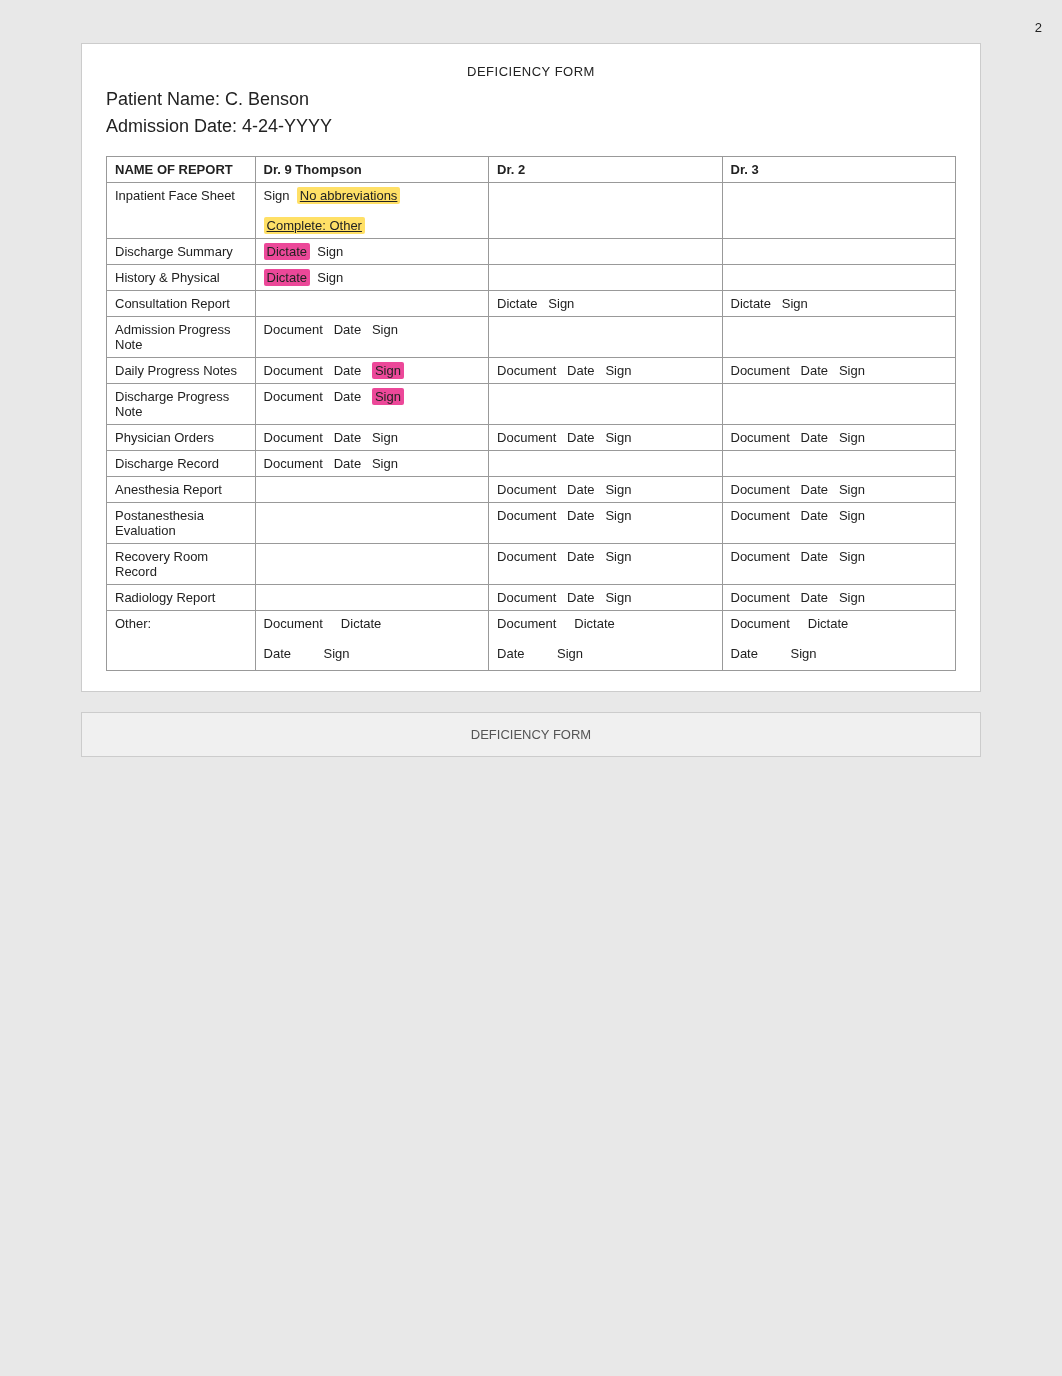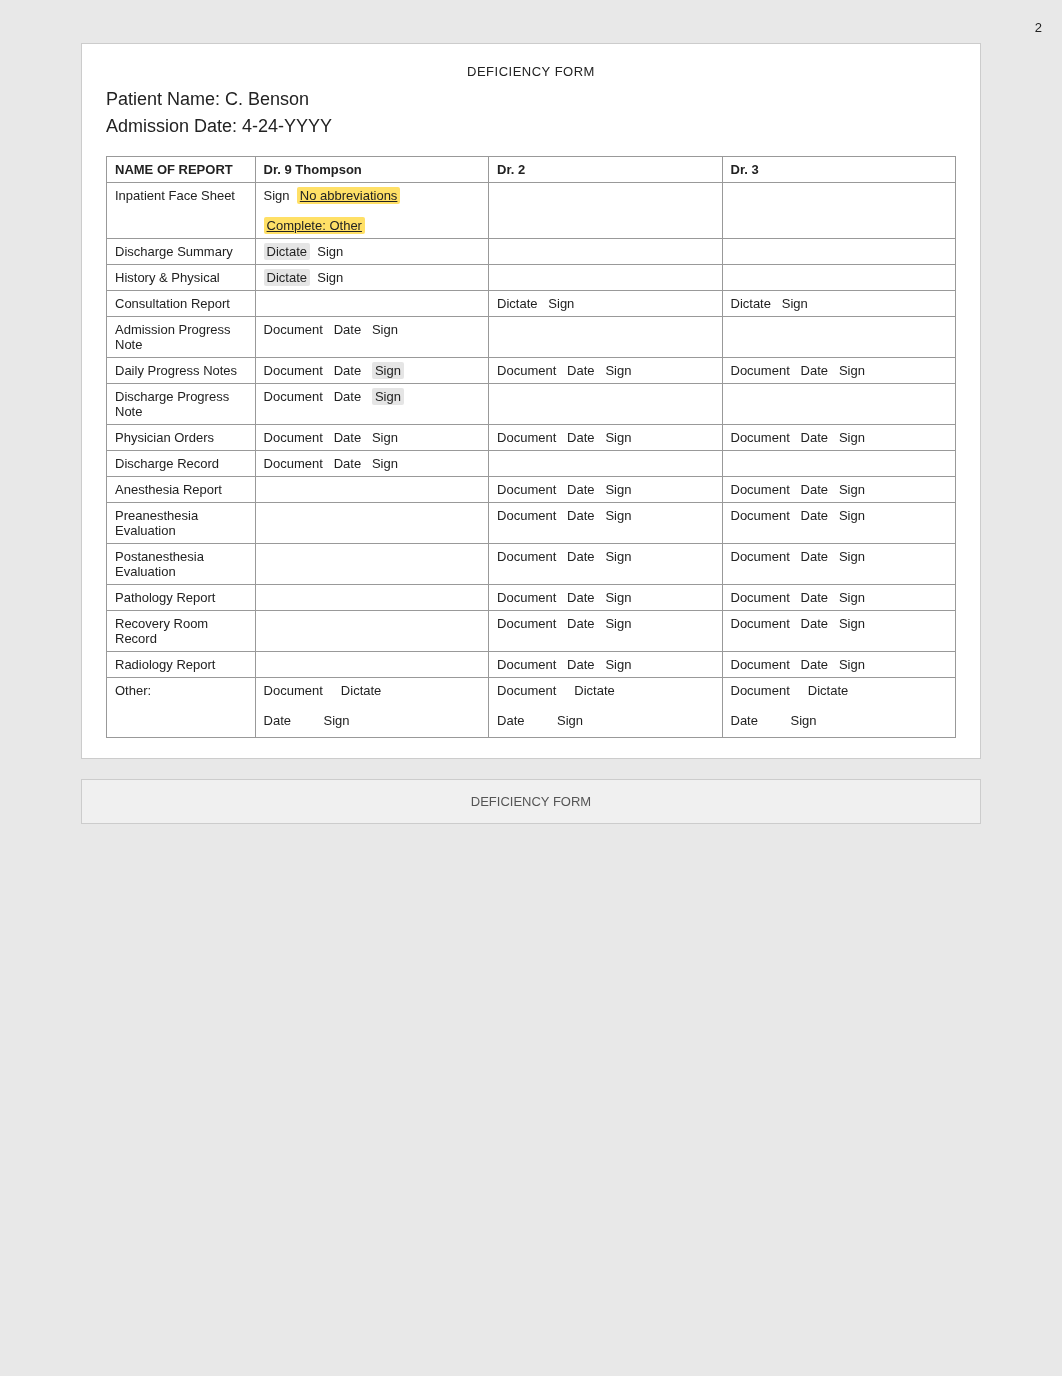--- a/index.html
+++ b/index.html
@@ -53,21 +53,21 @@
     .col-dr1 { width: 220px; }
     .col-dr2 { width: 220px; }
     .col-dr3 { width: 220px; }
     .highlight-yellow {
       background-color: #ffe066;
       padding: 1px 3px;
       border-radius: 2px;
       text-decoration: underline;
     }
     .highlight-orange {
-      background-color: #e5e5e5;
+      background-color: #ec4899;
       padding: 1px 3px;
       border-radius: 2px;
     }
     .footer-container {
       background: #f0f0f0;
       border: 1px solid #ccc;
       max-width: 900px;
       margin: 0 auto;
       padding: 14px;
       text-align: center;
@@ -172,41 +172,29 @@
       <td></td>
     </tr>
 
     <tr>
       <td>Anesthesia Report</td>
       <td></td>
       <td>Document &nbsp; Date &nbsp; Sign</td>
       <td>Document &nbsp; Date &nbsp; Sign</td>
     </tr>
 
-    <tr>
-      <td>Preanesthesia Evaluation</td>
-      <td></td>
-      <td>Document &nbsp; Date &nbsp; Sign</td>
-      <td>Document &nbsp; Date &nbsp; Sign</td>
-    </tr>
 
     <tr>
       <td>Postanesthesia Evaluation</td>
       <td></td>
       <td>Document &nbsp; Date &nbsp; Sign</td>
       <td>Document &nbsp; Date &nbsp; Sign</td>
     </tr>
 
 
-    <tr>
-      <td>Pathology Report</td>
-      <td></td>
-      <td>Document &nbsp; Date &nbsp; Sign</td>
-      <td>Document &nbsp; Date &nbsp; Sign</td>
-    </tr>
 
     <tr>
       <td>Recovery Room Record</td>
       <td></td>
       <td>Document &nbsp; Date &nbsp; Sign</td>
       <td>Document &nbsp; Date &nbsp; Sign</td>
     </tr>
 
     <tr>
       <td>Radiology Report</td>

